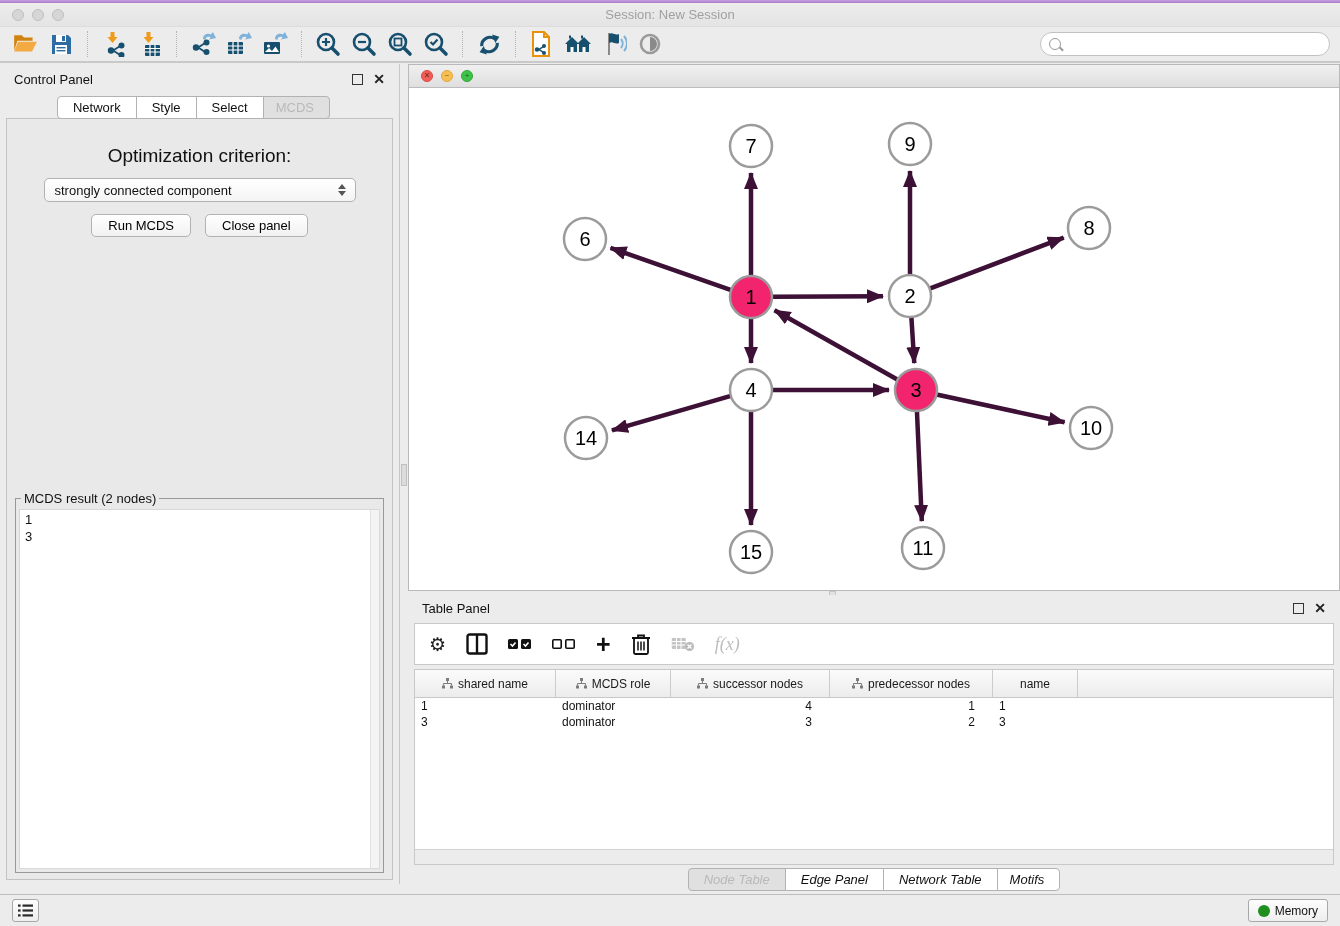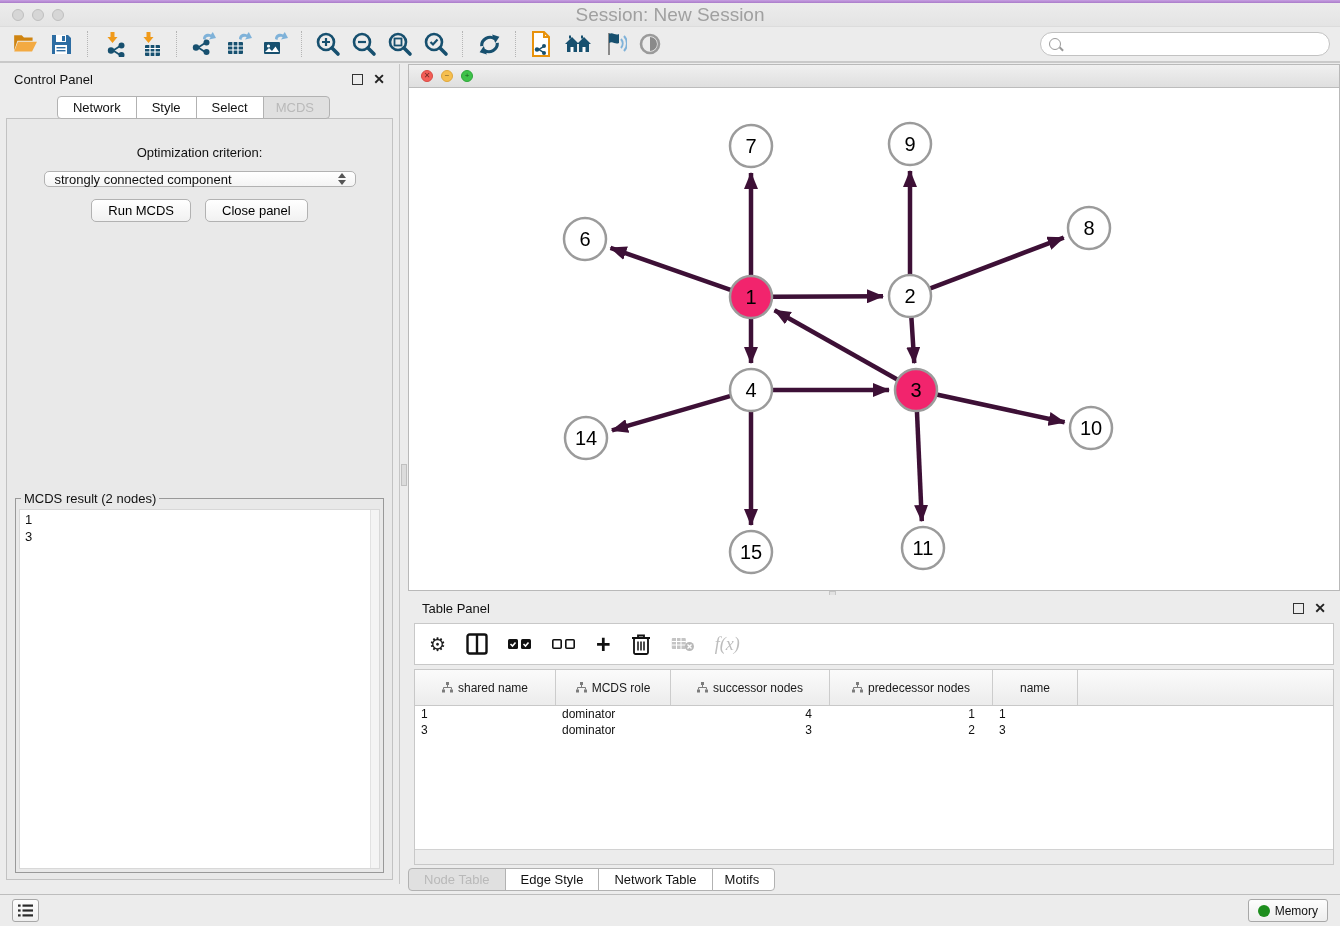--- a/index.html
+++ b/index.html
@@ -4,21 +4,21 @@
 <style>
   * { box-sizing: border-box; margin: 0; padding: 0; }
   html,body { width:1340px; height:926px; overflow:hidden; }
   body { font-family:"Liberation Sans", sans-serif; background:#ececec; position:relative; color:#111; }
 
   
   .top-accent { height:3px; background:linear-gradient(#c79fe2,#aa7cc9); }
   .titlebar { height:24px; background:linear-gradient(#ececec,#e4e4e4); display:flex; align-items:center; position:relative; border-bottom:1px solid #dcdcdc; }
   .tl-group { display:flex; gap:8px; margin-left:12px; }
   .tl { width:12px; height:12px; border-radius:50%; background:#d6d6d6; border:1px solid #bfbfbf; position:relative; font-size:8px; line-height:10px; text-align:center; color:rgba(0,0,0,.55); }
-  .titlebar .title { position:absolute; left:0; right:0; text-align:center; font-size:19px; color:#a0a0a0; }
+  .titlebar .title { position:absolute; left:0; right:0; text-align:center; font-size:13px; color:#a0a0a0; }
 
   .toolbar { height:36px; display:flex; align-items:center; padding:0 10px; gap:6px; background:#ececec; border-bottom:2px solid #c9c9c9; }
   .tb-icon { width:30px; height:30px; display:flex; align-items:center; justify-content:center; }
   .tb-sep { width:1px; height:26px; border-left:1px dotted #b5b5b5; margin:0 5px; }
   .searchbox { margin-left:auto; width:290px; height:24px; background:#fff; border:1px solid #c2c2c2; border-radius:12px; display:flex; align-items:center; padding:0 8px; gap:4px; }
   .searchbox input { border:none; outline:none; flex:1; font-size:12px; background:transparent; font-family:"Liberation Sans",sans-serif; }
   .mag-glyph { width:12px; height:12px; border:1.6px solid #9a9a9a; border-radius:50%; position:relative; }
   .mag-glyph::after { content:""; position:absolute; width:5px; height:1.6px; background:#9a9a9a; transform:rotate(45deg); right:-4px; bottom:-1px; }
 
   
@@ -29,22 +29,22 @@
   .cp-header { height:30px; display:flex; align-items:center; padding:2px 14px; font-size:13px; }
   .win-btns { margin-left:auto; display:flex; align-items:center; gap:10px; }
   .float-box { width:11px; height:11px; border:1.6px solid #333; }
   .close-x { font-size:14px; font-weight:bold; color:#222; line-height:11px; }
   .cp-tabs { position:absolute; left:0; right:12px; top:32px; display:flex; justify-content:center; z-index:2; }
   .tab { font-size:13px; padding:3px 15px; background:#fff; border:1px solid #b2b2b2; margin-left:-1px; cursor:default; }
   .tab:first-child { border-radius:4px 0 0 4px; margin-left:0; }
   .tab:last-child { border-radius:0 4px 4px 0;padding-left:12px; }
   .tab.active-disabled { background:#e0e0e0; color:#b9b9b9; }
   .cp-body { position:absolute; left:6px; right:6px; top:54px; bottom:4px; border:1px solid #c2c2c2; background:#e9e9e9; }
-  .opt-label { text-align:center; margin-top:26px; font-size:13px; }
-  .combo { width:312px; height:16px; margin:11px auto 0; background:linear-gradient(#fff,#f4f4f4); border:1px solid #b2b2b2; border-radius:5px; display:flex; align-items:center; padding:0 6px 0 10px; font-size:13px; }
+  .opt-label { text-align:center; margin-top:26px; font-size:19px; }
+  .combo { width:312px; height:24px; margin:11px auto 0; background:linear-gradient(#fff,#f4f4f4); border:1px solid #b2b2b2; border-radius:5px; display:flex; align-items:center; padding:0 6px 0 10px; font-size:13px; }
   .combo .updown { margin-left:auto; display:flex; flex-direction:column; gap:2px; padding:2px 3px; }
   .combo .updown i { width:0; height:0; border-left:4px solid transparent; border-right:4px solid transparent; display:block; }
   .combo .updown i.up { border-bottom:5px solid #555; }
   .combo .updown i.dn { border-top:5px solid #555; }
   .cp-buttons { display:flex; justify-content:center; gap:14px; margin-top:12px; }
   .btn { font-size:13px; padding:3px 16px; background:linear-gradient(#fff,#f1f1f1); border:1px solid #b2b2b2; border-radius:5px; font-family:"Liberation Sans",sans-serif; }
   .result-box { position:absolute; left:8px; right:8px; top:372px; bottom:6px; border:1px solid #999; padding:3px; background:#e9e9e9; }
   .result-box legend { font-size:13px; padding:0 3px; margin-left:2px; }
   .result-inner { position:relative; width:100%; height:100%; background:#fff; border:1px solid #d8d8d8; }
   .result-text { font-size:13px; line-height:17px; padding:1px 5px; white-space:pre; font-family:"Liberation Sans",sans-serif; }
@@ -67,29 +67,29 @@
 
   
   .table-panel { position:absolute; left:0; right:0; top:531px; bottom:0; background:#ececec; display:flex; flex-direction:column; }
   .tp-header { height:26px; display:flex; align-items:center; padding:0 14px; font-size:13px; }
   .tp-toolbar { margin:2px 6px; border:1px solid #c8c8c8; background:#fff; height:42px; display:flex; align-items:center; gap:20px; padding-left:14px; flex-shrink:0; }
   .tt-icon { display:flex; align-items:center; justify-content:center; height:26px; }
   .gear { font-size:19px; color:#1c1c1c; font-family:"DejaVu Sans",sans-serif; line-height:22px;}
   .plus-glyph { font-size:25px; font-weight:bold; line-height:22px; color:#111; }
   .fx { font-family:"Liberation Serif",serif; font-style:italic; font-size:18px; color:#bdbdbd; }
   .tp-tablebox { margin:2px 6px 0; border:1px solid #c8c8c8; background:#fff; flex:1; display:flex; flex-direction:column; overflow:hidden; }
-  .tp-thead { height:36px; display:flex; background:linear-gradient(#fbfbfb,#ececec); border-bottom:1px solid #c8c8c8; flex-shrink:0; }
+  .tp-thead { height:28px; display:flex; background:linear-gradient(#fbfbfb,#ececec); border-bottom:1px solid #c8c8c8; flex-shrink:0; }
   .th-cell { display:flex; align-items:center; justify-content:center; gap:5px; font-size:12px; border-right:1px solid #cccccc; color:#1a1a1a; }
   .tp-row { height:16px; display:flex; font-size:12px; line-height:16px; }
   .td-cell { padding:0 6px; overflow:hidden; white-space:nowrap; }
   .td-left { text-align:left; }
   .td-right { text-align:right; padding-right:18px; }
   .tp-fill { flex:1; background:#fff; }
   .tp-scrollstrip { height:15px; background:#ececec; border-top:1px solid #d2d2d2; flex-shrink:0; }
-  .tp-tabs { height:29px; display:flex; align-items:center; flex-shrink:0; }
+  .tp-tabs { height:29px; display:flex; justify-content:center; align-items:center; flex-shrink:0;font-style:italic; }
 
   
   .statusbar { position:absolute; left:0; right:0; bottom:0; height:32px; background:#ececec; border-top:1px solid #bdbdbd; display:flex; align-items:center; padding:0 12px; }
   .sb-listbtn { width:27px; height:23px; border:1px solid #a8a8a8; border-radius:3px; background:linear-gradient(#fdfdfd,#eee); display:flex; align-items:center; justify-content:center; }
   .memory-btn { margin-left:auto; height:23px; border:1px solid #a8a8a8; border-radius:3px; background:linear-gradient(#fdfdfd,#eee); display:flex; align-items:center; gap:5px; padding:0 9px; font-size:12px; }
   .mem-dot { width:12px; height:12px; border-radius:50%; background:#1e8e1e; }
 </style>
 </head>
 <body>
 
@@ -492,21 +492,21 @@
           <div class="td-cell td-left" style="width:115px">dominator</div>
           <div class="td-cell td-right" style="width:159px">3</div>
           <div class="td-cell td-right" style="width:163px">2</div>
           <div class="td-cell td-left" style="width:85px">3</div>
         </div>
         <div class="tp-fill"></div>
         <div class="tp-scrollstrip"></div>
       </div>
       <div class="tp-tabs">
         <span class="tab active-disabled">Node Table</span>
-        <span class="tab">Edge Style</span>
+        <span class="tab">Edge Panel</span>
         <span class="tab">Network Table</span>
         <span class="tab">Motifs</span>
       </div>
     </div>
   </div>
 </div>
 
 <div class="statusbar">
   <div class="sb-listbtn">
     <svg width="15" height="13" viewBox="0 0 15 13">

